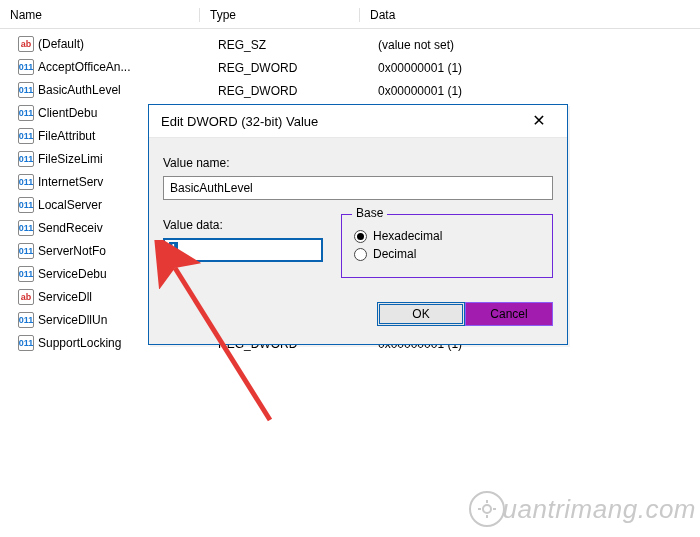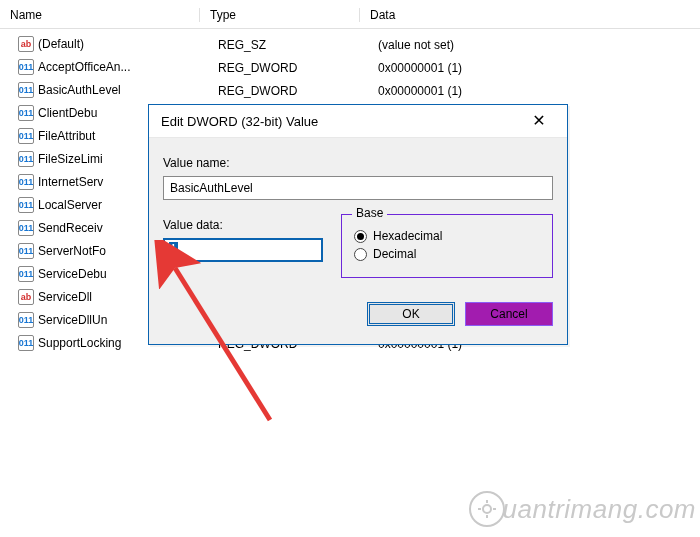--- a/index.html
+++ b/index.html
@@ -144,21 +144,20 @@
     width: 13px; height: 13px; border: 1px solid #444; border-radius: 50%;
     display: flex; align-items: center; justify-content: center;
     background: #fff;
   }
   .radio-dot {
     width: 7px; height: 7px; border-radius: 50%; background: #000;
   }
   .dialog-buttons {
     display: flex;
     justify-content: flex-end;
-    gap: 10px;
     margin-top: 24px;
   }
   .btn {
     width: 88px;
     height: 24px;
     border: 1px solid #8b5cf6;
     background: #a21caf;
     display: flex;
     align-items: center;
     justify-content: center;

